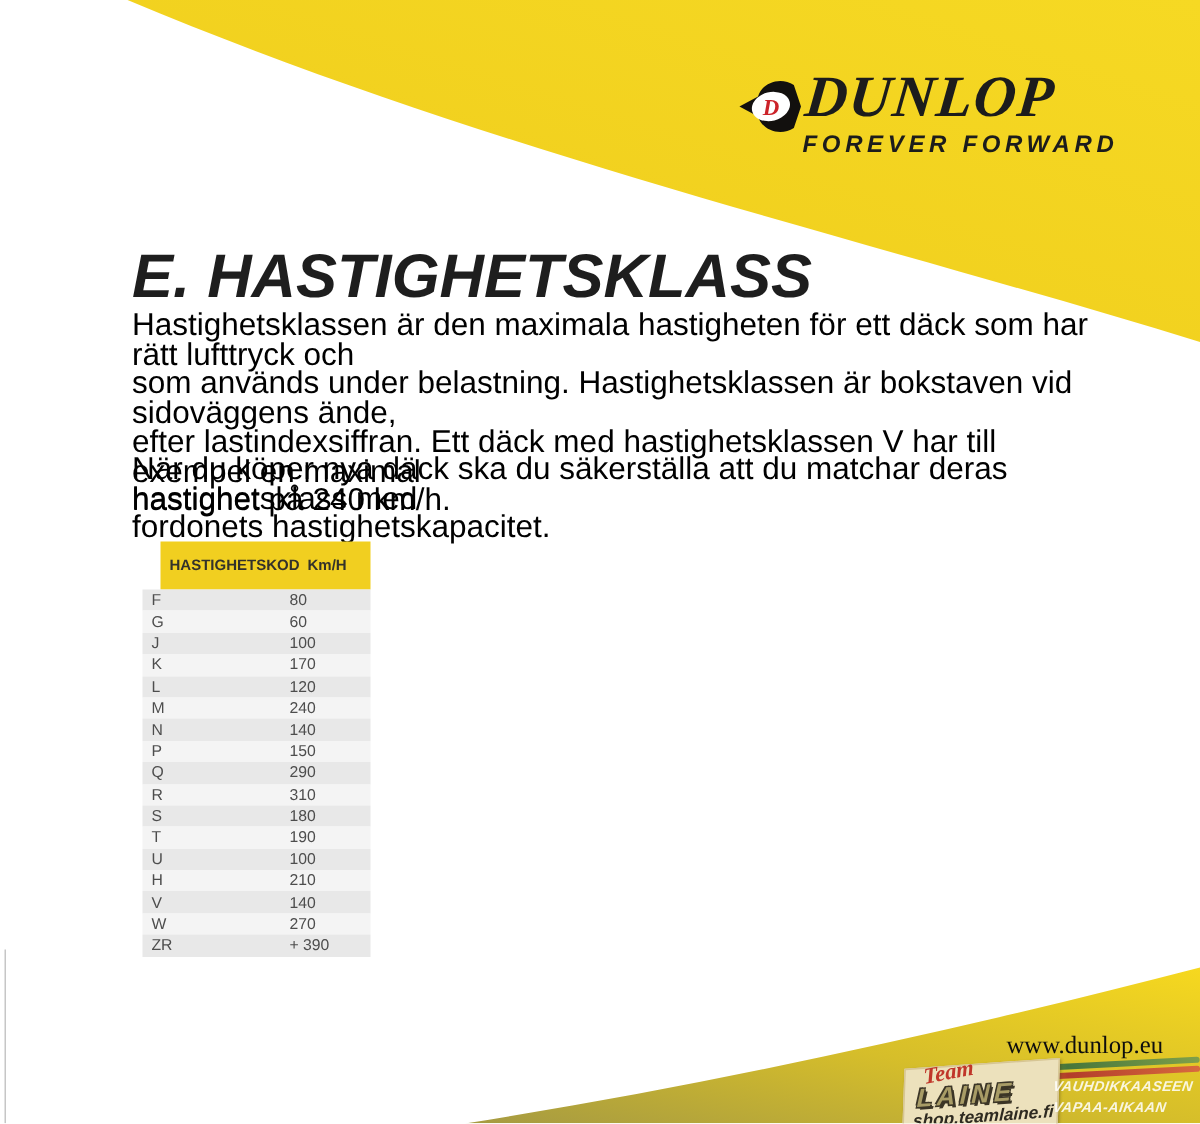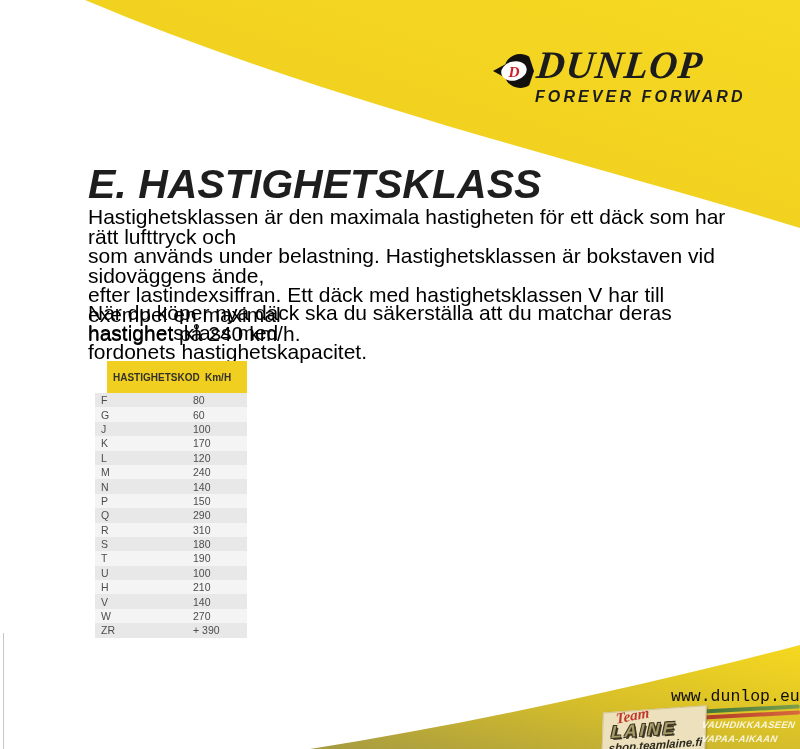--- a/index.html
+++ b/index.html
@@ -30,21 +30,21 @@
     font-weight:bold;font-size:10px;color:#33322a;margin-left:12px;}
   .t-row{display:flex;height:14.4px;align-items:center;color:#4d4d4d;}
   .t-row.odd{background:#e8e8e8;}
   .t-row.even{background:#f4f4f4;}
   .c1{width:92px;padding-left:6px;}
   .c2{flex:1;}
 
   
   .wedge-svg{position:absolute;left:0;bottom:0;}
   .left-edge-line{position:absolute;left:3px;top:633px;width:1px;height:116px;background:#c6c6c6;}
-  .site-url{position:absolute;left:671px;top:687px;font-family:Liberation Mono, monospace;
+  .site-url{position:absolute;left:671px;top:687px;font-family:Liberation Serif, serif;
     font-size:16.5px;color:#0e0e0e;white-space:nowrap;}
 
   
   .tl-stripes{position:absolute;left:664px;top:708px;width:136px;transform:rotate(-3deg);}
   .tl-stripe-green{height:4px;border-radius:2px;
     background:linear-gradient(to right, rgba(110,150,80,0), #46763b 35%, #7fa04a);}
   .tl-stripe-red{height:4px;margin-top:2px;border-radius:2px;
     background:linear-gradient(to right, rgba(190,70,45,0), #b23c2a 35%, #d86a3e);}
   .tl-plate{position:absolute;left:602px;top:709px;width:102px;height:45px;
     background:#ece1bc;border:1px solid #d6c594;transform:rotate(-4deg) skewX(-6deg);

